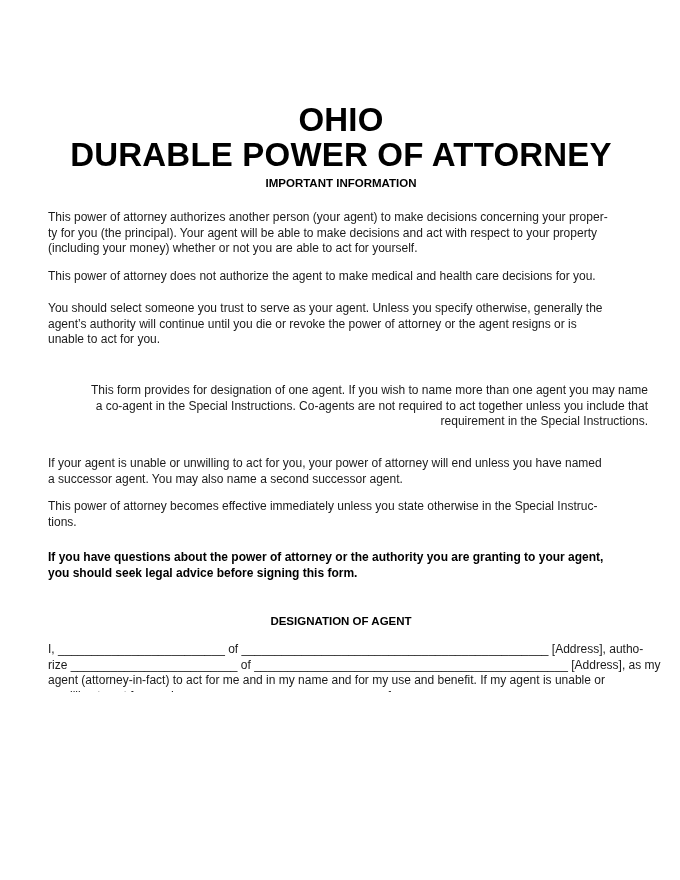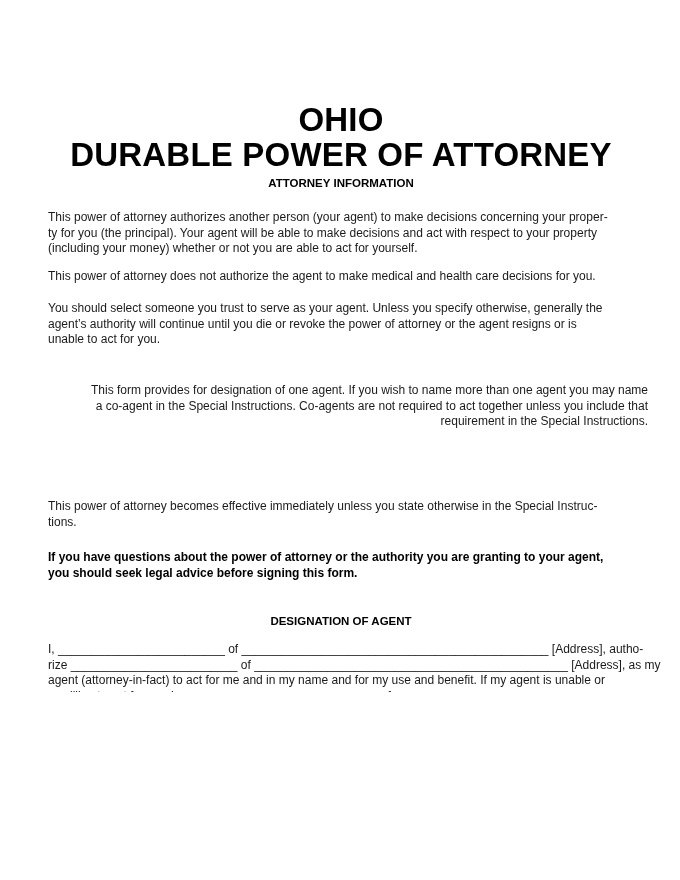--- a/index.html
+++ b/index.html
@@ -70,37 +70,39 @@
   }
 </style>
 </head>
 <body>
 
 <div class="doc-page">
 
   <div class="doc-title">OHIO
 DURABLE POWER OF ATTORNEY</div>
 
-  <div class="doc-heading heading-important">ATTORNEY INFORMATION</div>
+  <div class="doc-heading heading-important">IMPORTANT INFORMATION</div>
 
   <div class="para p1">This power of attorney authorizes another person (your agent) to make decisions concerning your proper-
 ty for you (the principal). Your agent will be able to make decisions and act with respect to your property
 (including your money) whether or not you are able to act for yourself.</div>
 
   <div class="para p3">You should select someone you trust to serve as your agent. Unless you specify otherwise, generally the
 agent’s authority will continue until you die or revoke the power of attorney or the agent resigns or is
 unable to act for you.</div>
 
   <div class="para p2">This power of attorney does not authorize the agent to make medical and health care decisions for you.</div>
 
 
   <div class="para p5">This form provides for designation of one agent. If you wish to name more than one agent you may name
 a co-agent in the Special Instructions. Co-agents are not required to act together unless you include that
 requirement in the Special Instructions.</div>
 
+  <div class="para p6">If your agent is unable or unwilling to act for you, your power of attorney will end unless you have named
+a successor agent. You may also name a second successor agent.</div>
 
   <div class="para p7">This power of attorney becomes effective immediately unless you state otherwise in the Special Instruc-
 tions.</div>
 
   <div class="para para-bold p8">If you have questions about the power of attorney or the authority you are granting to your agent,
 you should seek legal advice before signing this form.</div>
 
   <div class="doc-heading heading-designation">DESIGNATION OF AGENT</div>
 
   <div class="para p9">I, _________________________ of ______________________________________________ [Address], autho-

